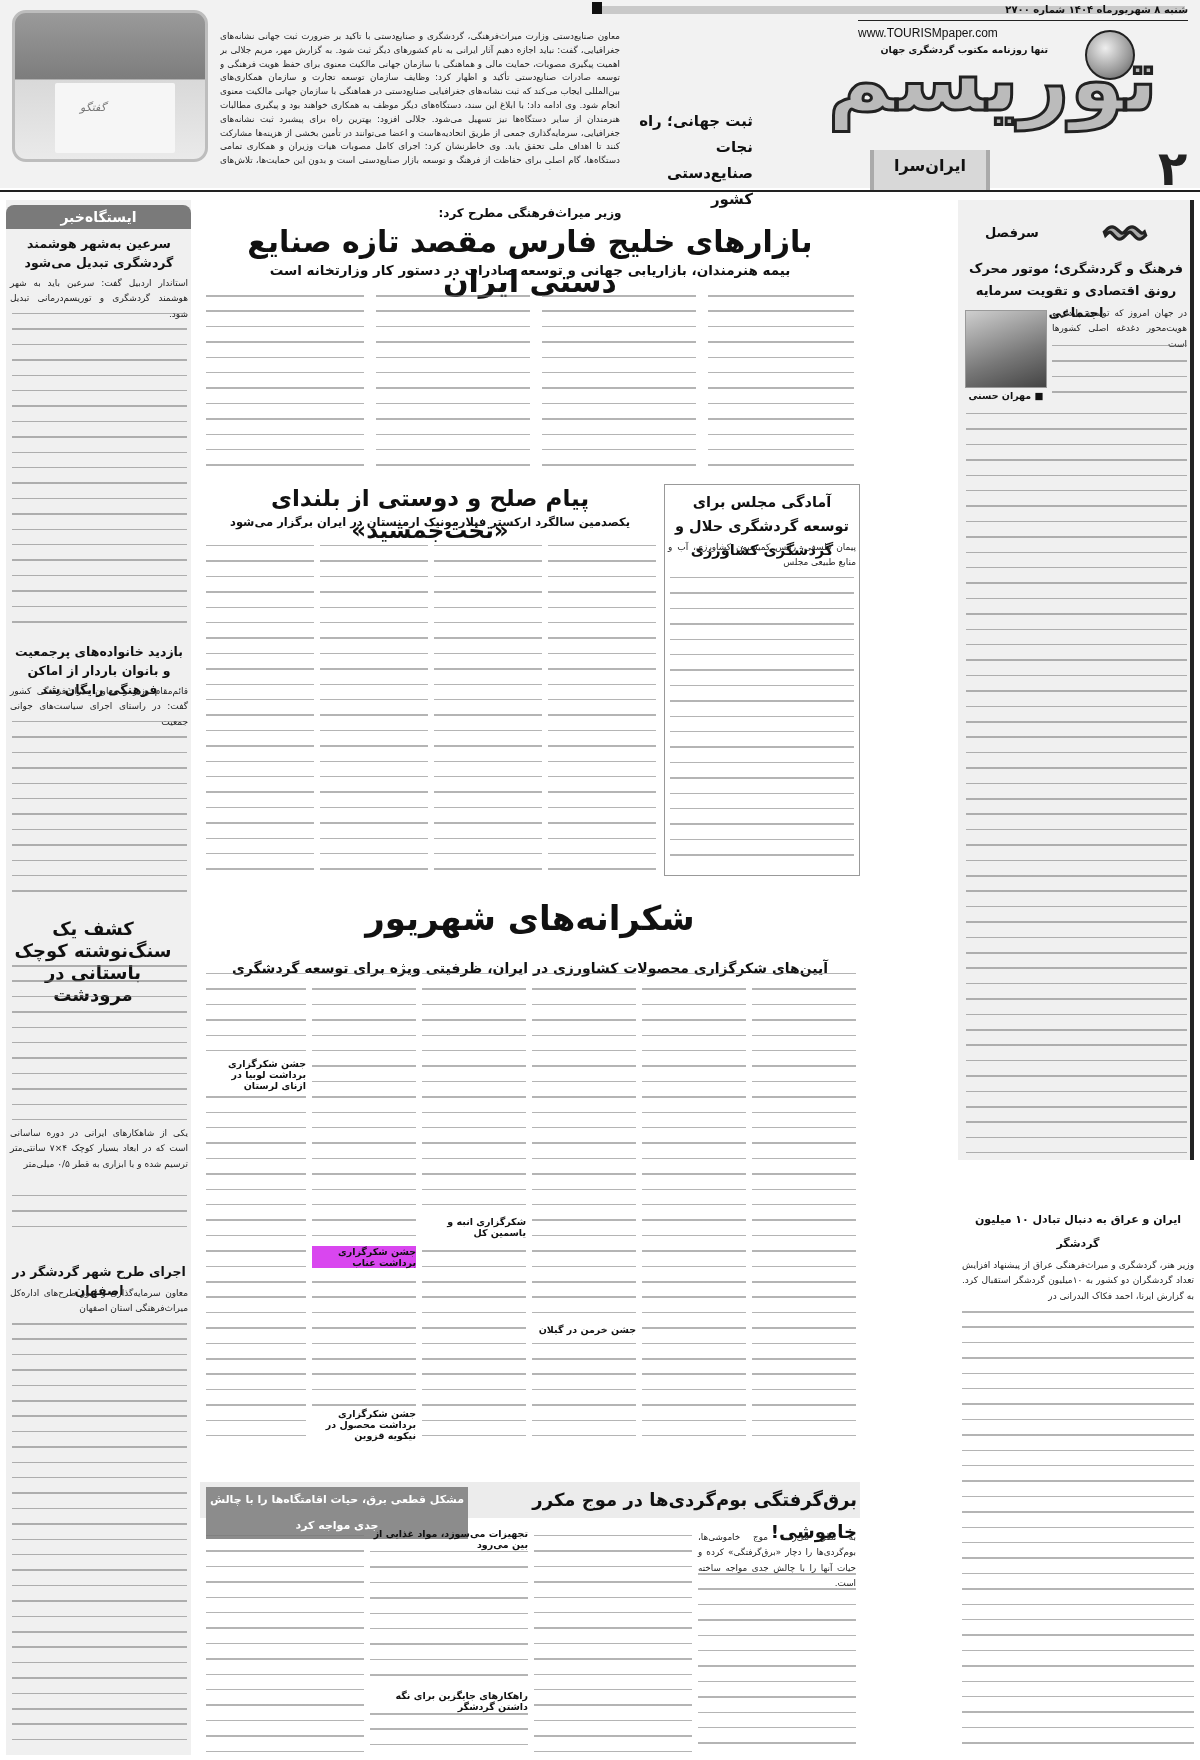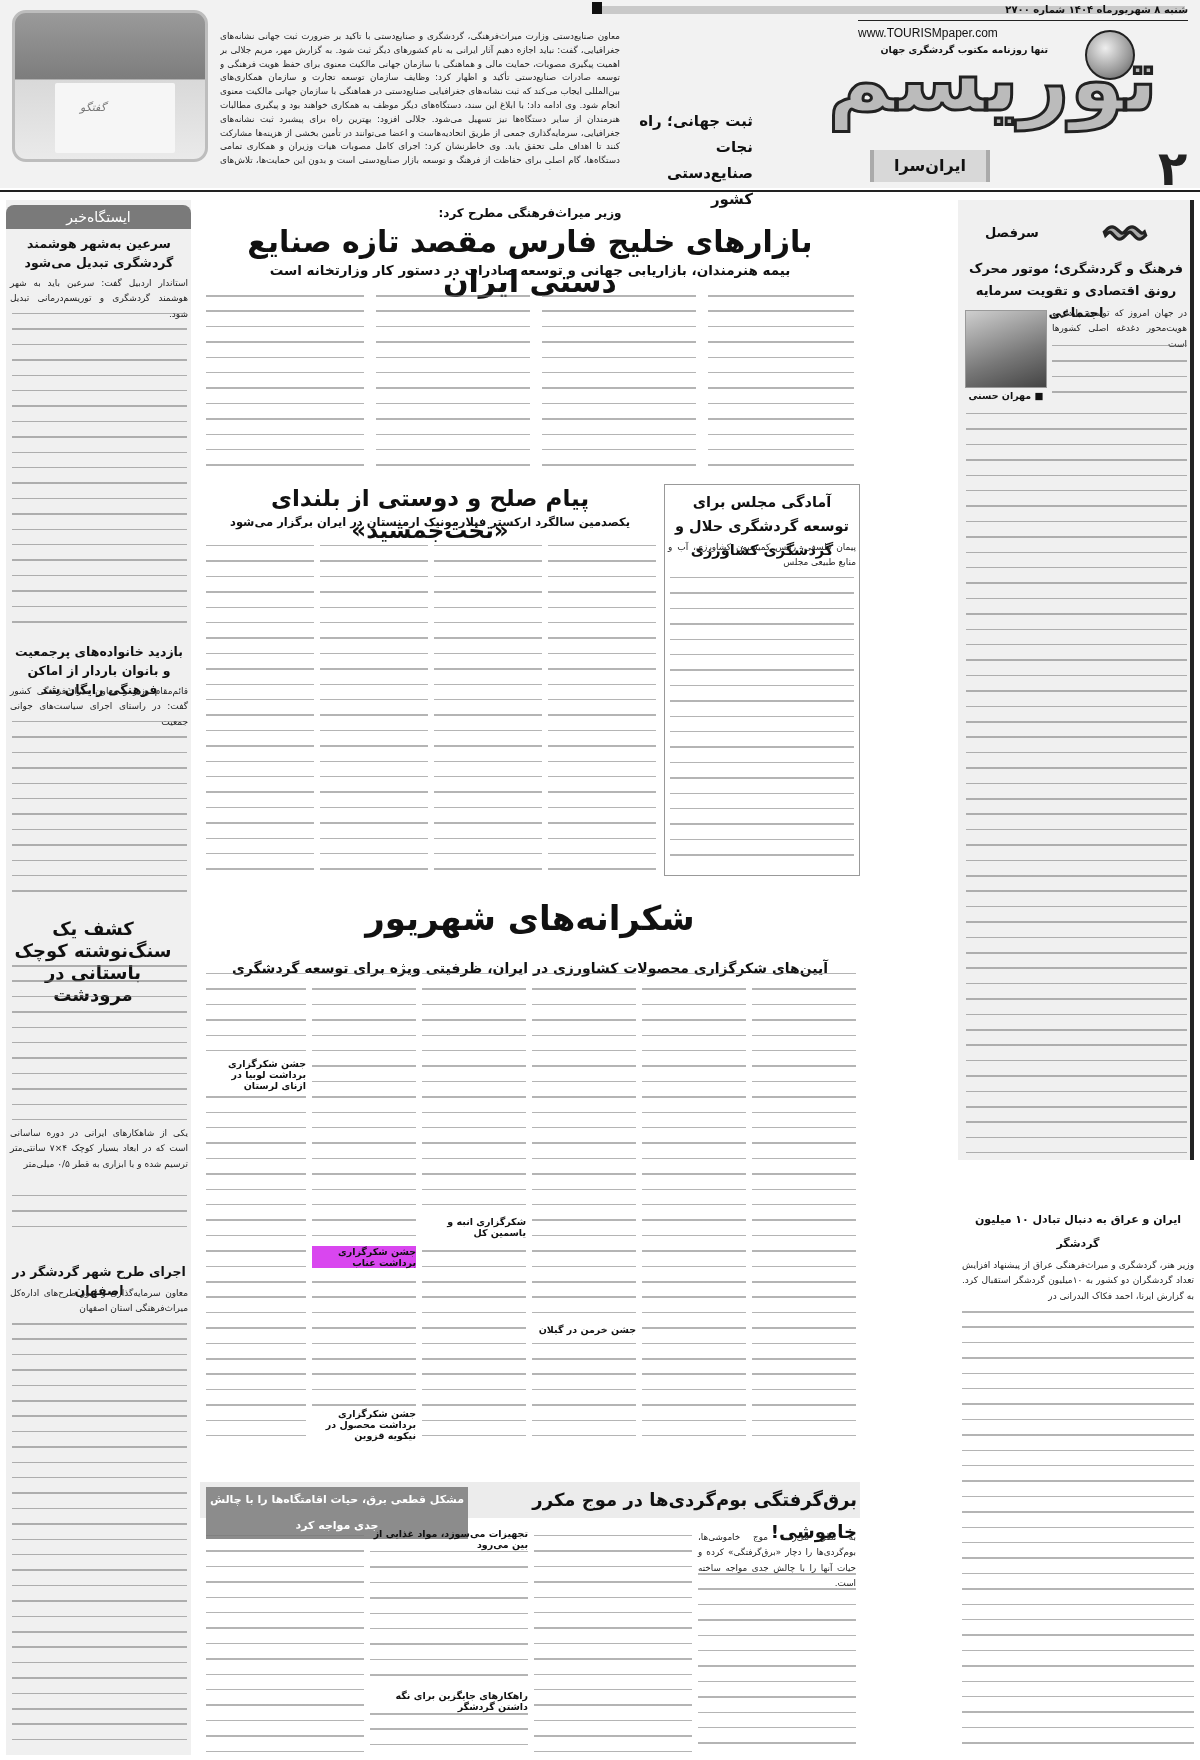--- a/index.html
+++ b/index.html
@@ -7,29 +7,29 @@
 .abs{position:absolute}
 .txt{font-size:9.5px;line-height:15.4px;text-align:justify;color:#222}
 .hdr-band{left:0;top:0;width:1200px;height:188px;background:#f2f2f2}
 .topstrip{left:595px;top:6px;width:590px;height:8px;background:#c9c9c9}
 .topsq{left:592px;top:2px;width:10px;height:12px;background:#111}
 .hline{height:2px;background:#222}
 .logo{left:858px;top:30px;width:300px;height:110px}
 .logo-text{font-family:"DejaVu Sans",sans-serif;font-weight:bold;font-size:88px;color:#bbb;-webkit-text-stroke:3px #222;letter-spacing:-4px;line-height:100px}
 .globe{left:1085px;top:30px;width:50px;height:50px;border-radius:50%;background:radial-gradient(circle at 40% 35%,#eee,#999 60%,#555);border:2px solid #222}
 .page-num{left:1158px;top:140px;font-size:48px;font-weight:bold;color:#222}
-.section-box{left:870px;top:150px;width:120px;height:32px;background:#d8d8d8;border-left:4px solid #aaa;border-right:4px solid #aaa;font-weight:bold;font-size:16px;text-align:center;line-height:32px}
+.section-box{left:870px;top:150px;width:120px;height:40px;background:#d8d8d8;border-left:4px solid #aaa;border-right:4px solid #aaa;font-weight:bold;font-size:16px;text-align:center;line-height:32px}
 .photo-top{left:12px;top:10px;width:196px;height:152px;border-radius:14px;background:linear-gradient(180deg,#9a9a9a 0%,#7d7d7d 45%,#d9d9d9 46%,#eaeaea 100%);border:3px solid #bdbdbd}
 .head-sm{font-weight:bold;color:#111}
 .box-gray{background:#f0f0f0}
 .lead-title{font-weight:bold;font-size:31px;color:#111;text-align:center;line-height:40px}
 .sub-title{font-weight:bold;font-size:15px;text-align:center}
 .band{background:#ececec}
 .chip{background:#8c8c8c;color:#fff;font-weight:bold;font-size:13px;text-align:center;line-height:26px}
-.side-hd{background:#7a7a7a;color:#fff;font-weight:normal;font-size:14px;text-align:center;line-height:24px;border-radius:8px 8px 0 0}
+.side-hd{background:#7a7a7a;color:#fff;font-weight:bold;font-size:14px;text-align:center;line-height:24px;border-radius:8px 8px 0 0}
 .fake-lines{background-image:repeating-linear-gradient(180deg,transparent 0,transparent 5px,#777 5px,#777 6.5px,transparent 6.5px,transparent 15.4px);opacity:.55}
 </style>
 </head>
 <body>
 
 <div class="abs hdr-band"></div>
 <div class="abs topstrip"></div>
 <div class="abs topsq"></div>
 
 <div class="abs" style="left:858px;top:4px;width:330px;font-size:10px;font-weight:bold;text-align:right">شنبه ۸ شهریورماه ۱۴۰۴ شماره ۲۷۰۰</div>

